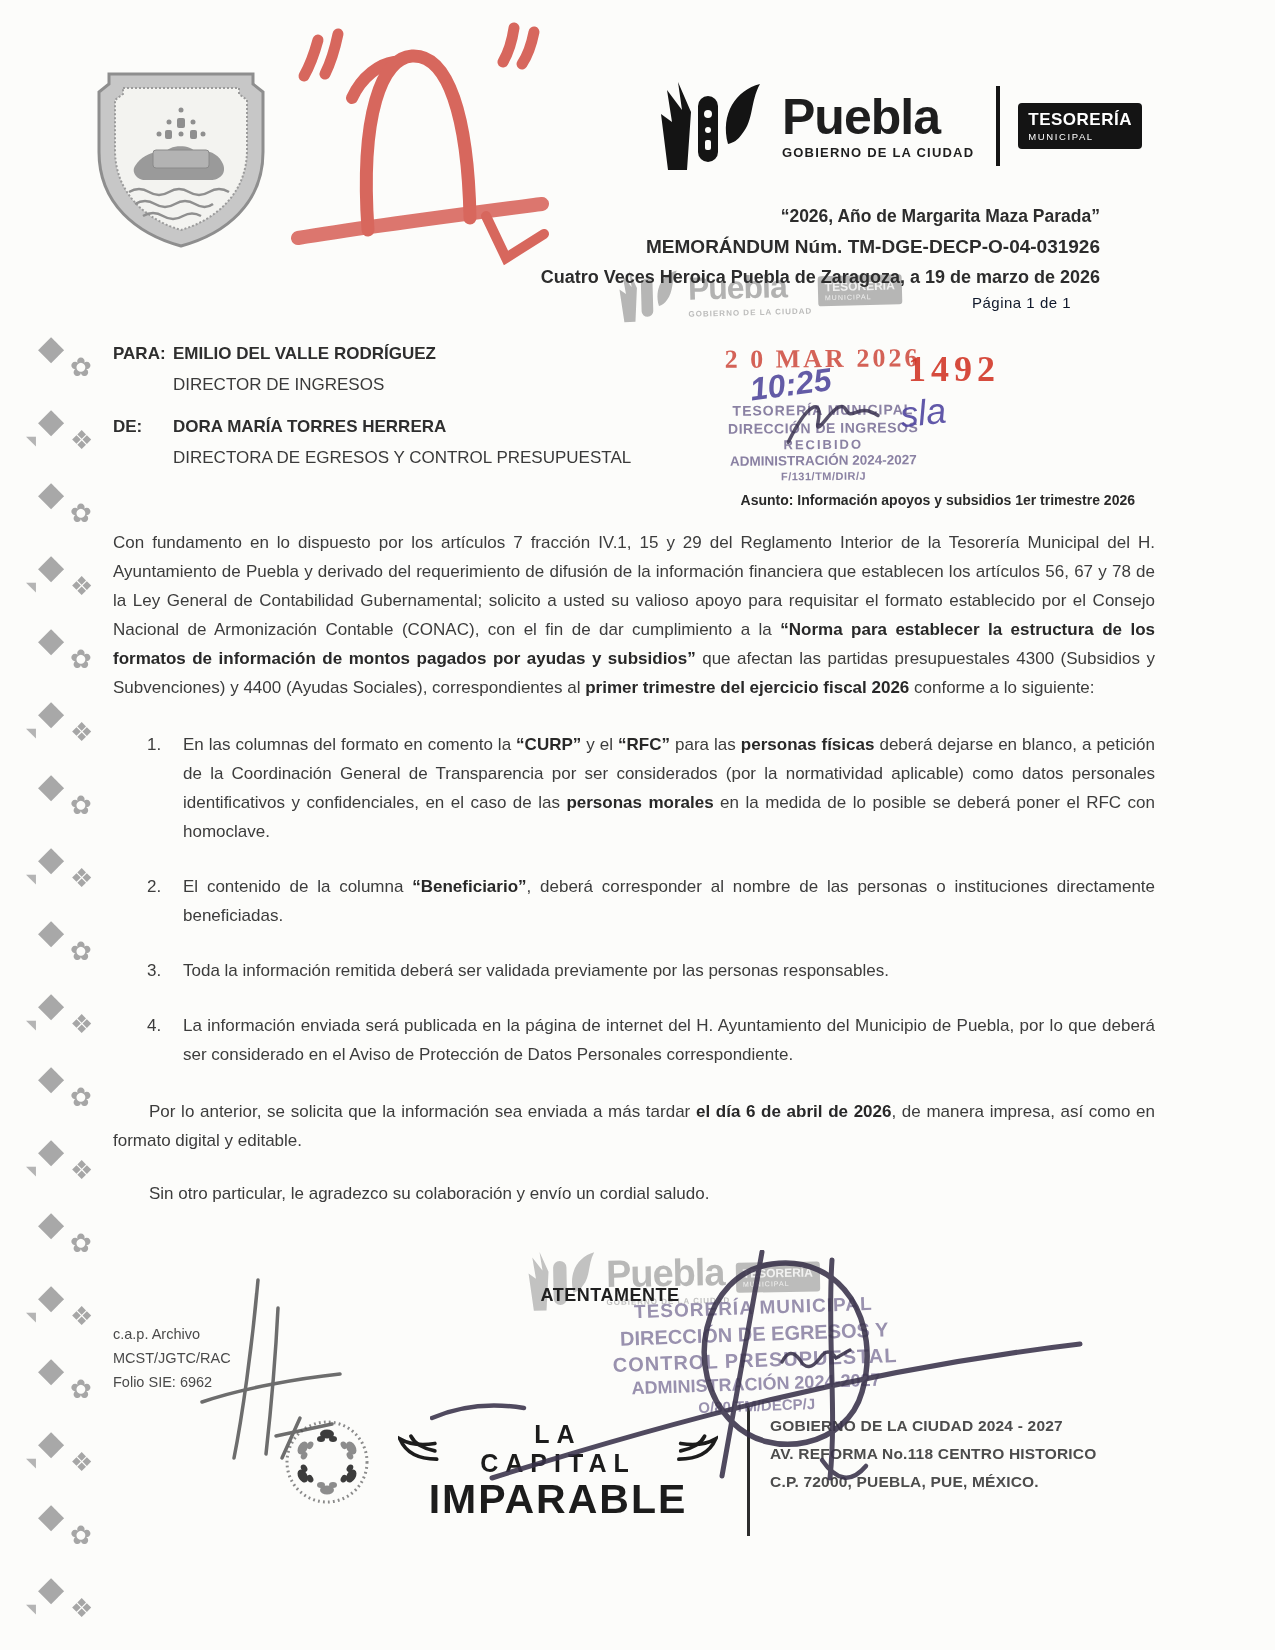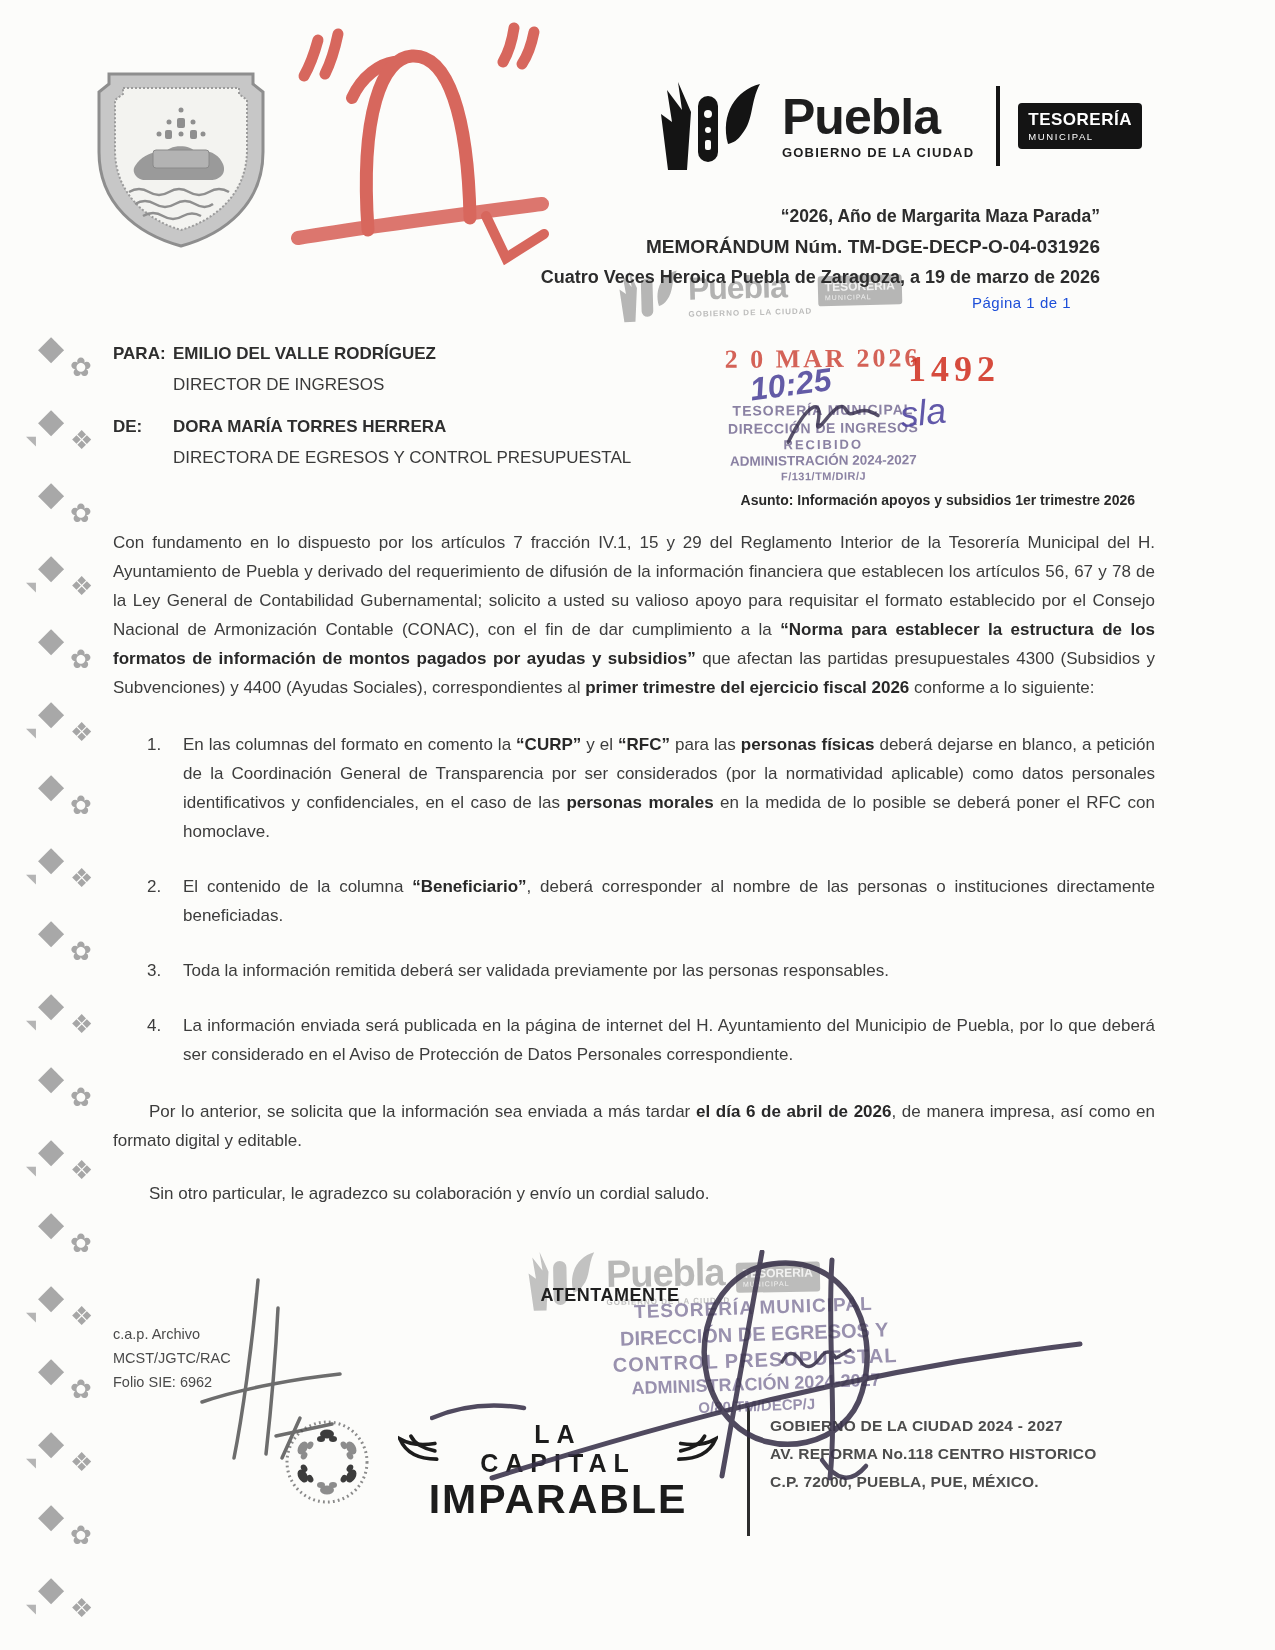--- a/index.html
+++ b/index.html
@@ -22,21 +22,21 @@
   .logo-word{font-size:50px;font-weight:800;color:#1e1e1e;letter-spacing:-1px;line-height:1;}
   .logo-tag{font-size:13px;font-weight:700;color:#1e1e1e;letter-spacing:1.2px;margin-top:3px;}
   .logo-bar{width:4px;height:80px;background:#141414;margin:0 8px 0 12px;}
   .logo-badge{background:#141414;color:#fff;border-radius:4px;padding:8px 10px 7px;display:flex;flex-direction:column;line-height:1.1;}
   .logo-badge b{font-size:17px;font-weight:800;letter-spacing:.5px;}
   .logo-badge i{font-style:normal;font-size:9.5px;letter-spacing:1.6px;margin-top:2px;}
   .legend-block{position:absolute;left:380px;top:206px;width:720px;text-align:right;color:#2c2c2c;}
   .legend-year{font-size:17.5px;font-weight:700;}
   .legend-memo{font-size:19px;font-weight:700;margin-top:9px;}
   .legend-date{font-size:18px;font-weight:700;margin-top:9px;position:relative;z-index:2;}
-  .page-label{position:absolute;left:972px;top:294px;font-size:15px;color:#1d4ed8;letter-spacing:.5px;filter:blur(.4px);}
+  .page-label{position:absolute;left:972px;top:294px;font-size:15px;color:#0f172a;letter-spacing:.5px;filter:blur(.4px);}
   
   .mini-logo{display:flex;align-items:center;gap:6px;filter:grayscale(1);}
   .ml-word{font-size:32px;font-weight:800;color:#777;letter-spacing:-1px;}
   .ml-col{display:flex;flex-direction:column;}
   .ml-tag{font-size:8px;font-weight:700;color:#888;letter-spacing:1px;margin-top:2px;}
   .ml-badge{background:#7d7d7d;color:#e9e9e9;border-radius:3px;padding:5px 7px;display:flex;flex-direction:column;line-height:1.05;}
   .ml-badge b{font-size:12px;font-weight:800;}
   .ml-badge i{font-style:normal;font-size:7px;letter-spacing:1px;}
   .stamp-dateline{position:absolute;left:612px;top:266px;opacity:.55;transform:rotate(-1.5deg);z-index:1;}
   .stamp-signature{position:absolute;left:520px;top:1248px;opacity:.5;transform:rotate(-1deg);}

